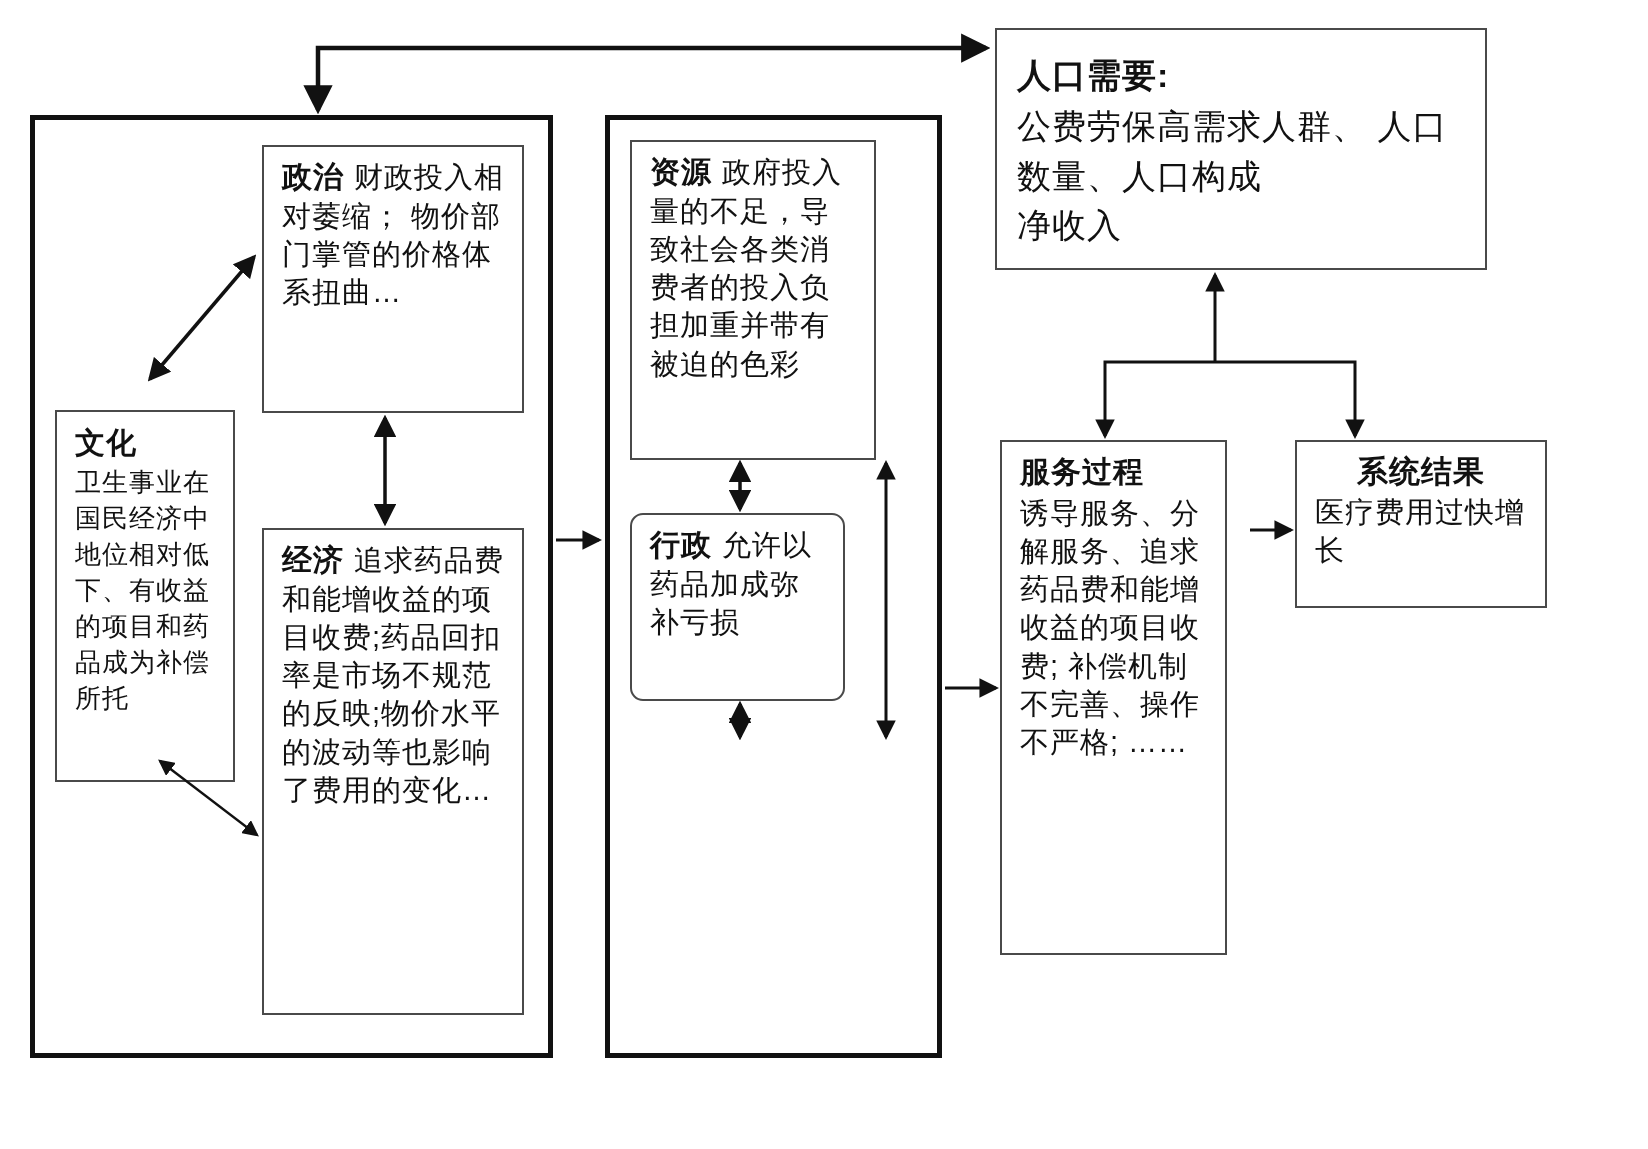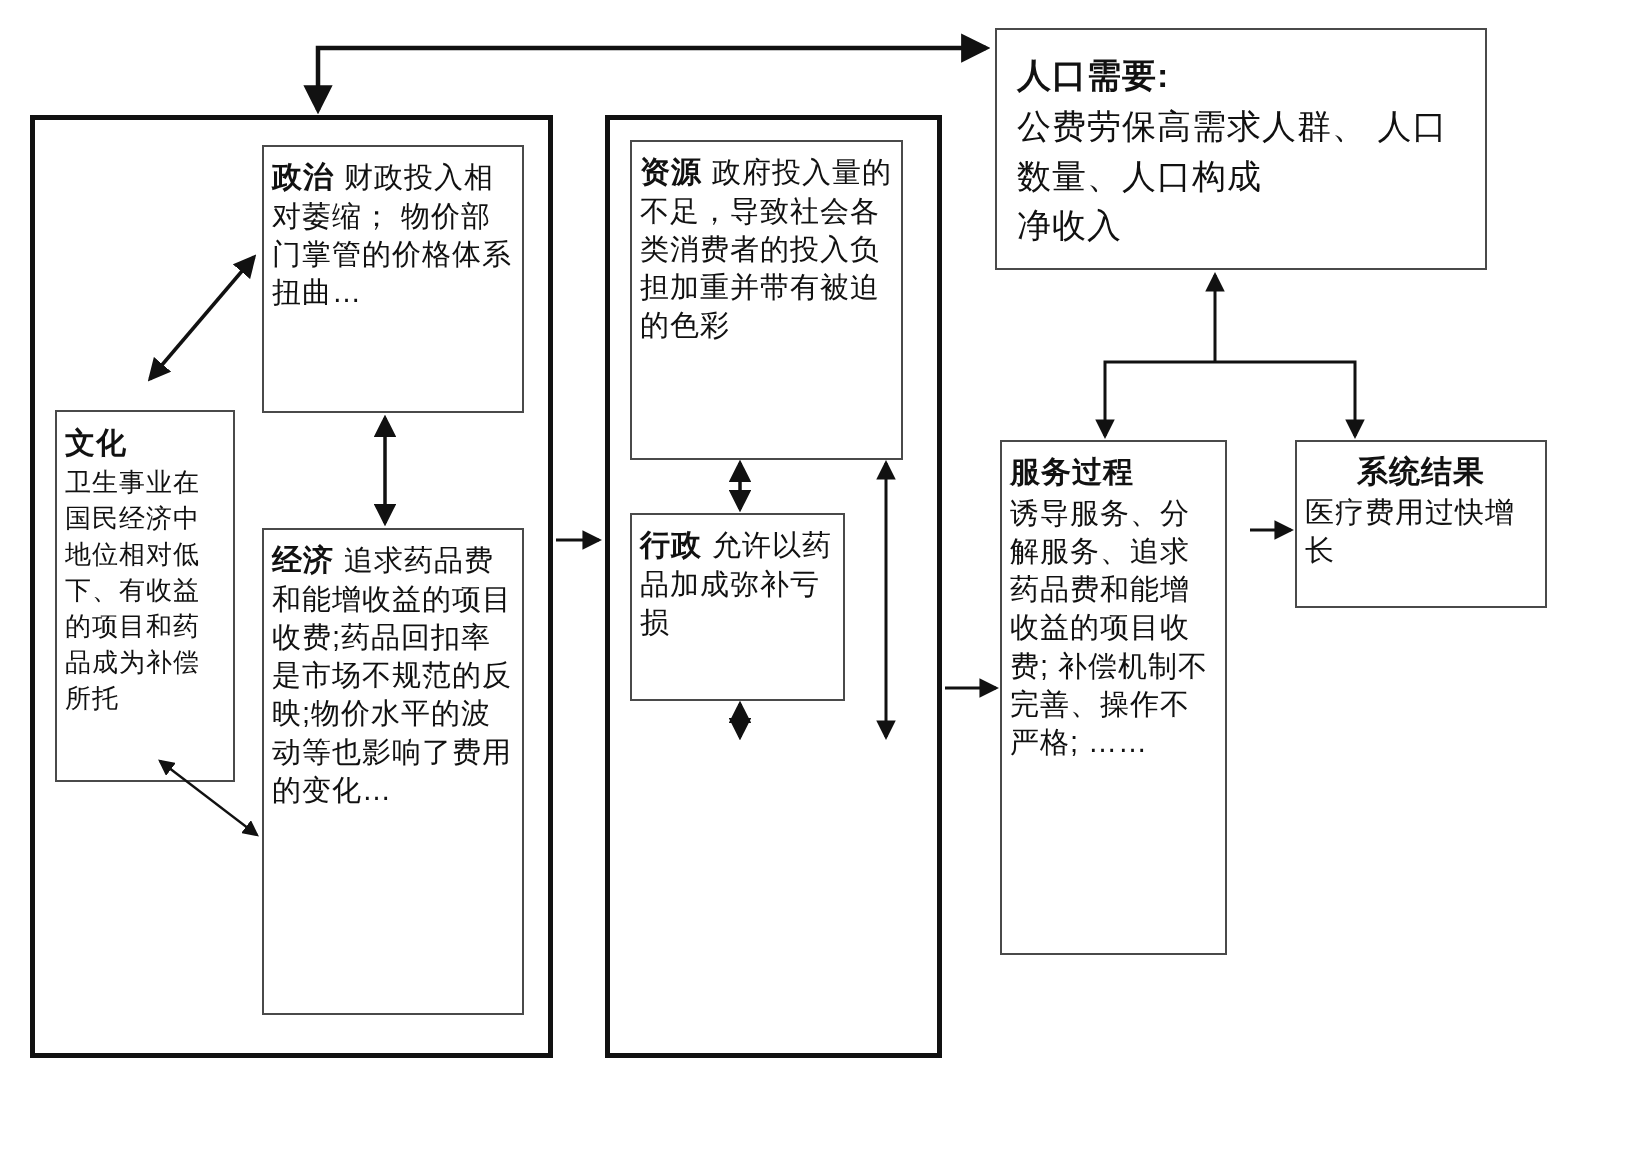--- a/index.html
+++ b/index.html
@@ -15,21 +15,21 @@
     position:absolute;
     border:5px solid #111;
     background:transparent;
     box-sizing:border-box;
   }
   .box{
     position:absolute;
     border:2px solid #4a4a4a;
     background:#ffffff;
     box-sizing:border-box;
-    padding:10px 8px;
+    padding:10px 18px;
     font-size:29px;
     line-height:1.32;
     letter-spacing:1px;
   }
   .box .title{
     font-weight:bold;
     margin-right:10px;
     font-size:30px;
   }
   .block-title{
@@ -63,25 +63,25 @@
   </div>
 
   <div class="box" style="left:262px;top:145px;width:262px;height:268px;">
     <span class="title">政治</span><span>财政投入相对萎缩； 物价部门掌管的价格体系扭曲…</span>
   </div>
 
   <div class="box" style="left:262px;top:528px;width:262px;height:487px;">
     <span class="title">经济</span><span>追求药品费和能增收益的项目收费;药品回扣率是市场不规范的反映;物价水平的波动等也影响了费用的变化…</span>
   </div>
 
-  <div class="box" style="left:630px;top:140px;width:273px;height:320px;">
+  <div class="box" style="left:630px;top:140px;width:246px;height:320px;">
     <span class="title">资源</span><span>政府投入量的不足，导致社会各类消费者的投入负担加重并带有被迫的色彩</span>
   </div>
 
-  <div class="box" style="left:630px;top:513px;width:215px;height:188px;">
+  <div class="box" style="left:630px;top:513px;width:215px;height:188px;border-radius:13px;">
     <span class="title">行政</span><span>允许以药品加成弥补亏损</span>
   </div>
 
 
   <div class="box pop-box" style="left:995px;top:28px;width:492px;height:242px;padding:21px 20px;">
     <span class="block-title">人口需要:</span>
     <span>公费劳保高需求人群、</span>
     <span>人口数量、人口构成</span><br>
     <span>净收入</span>
   </div>

